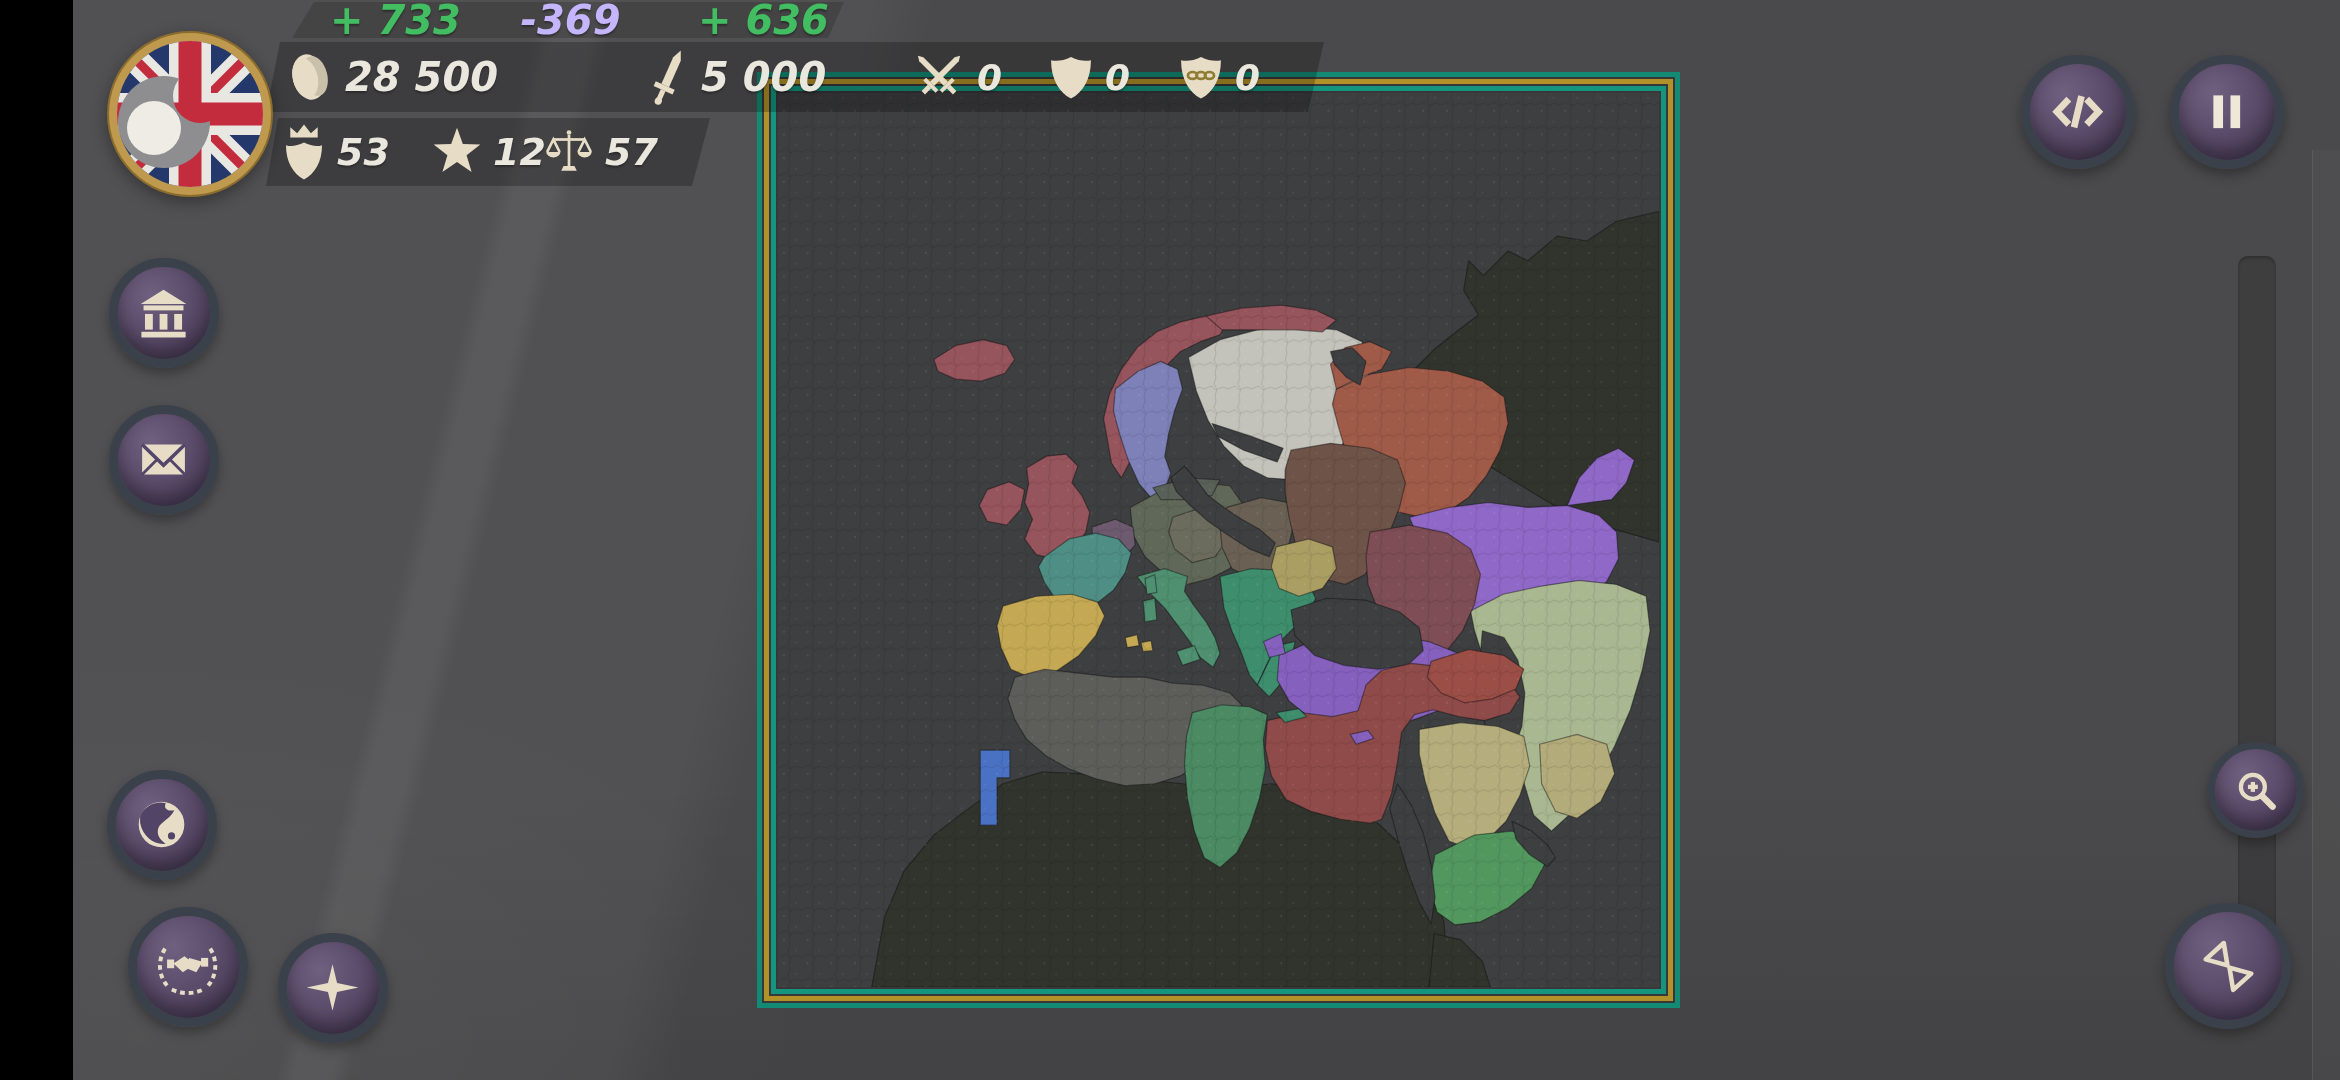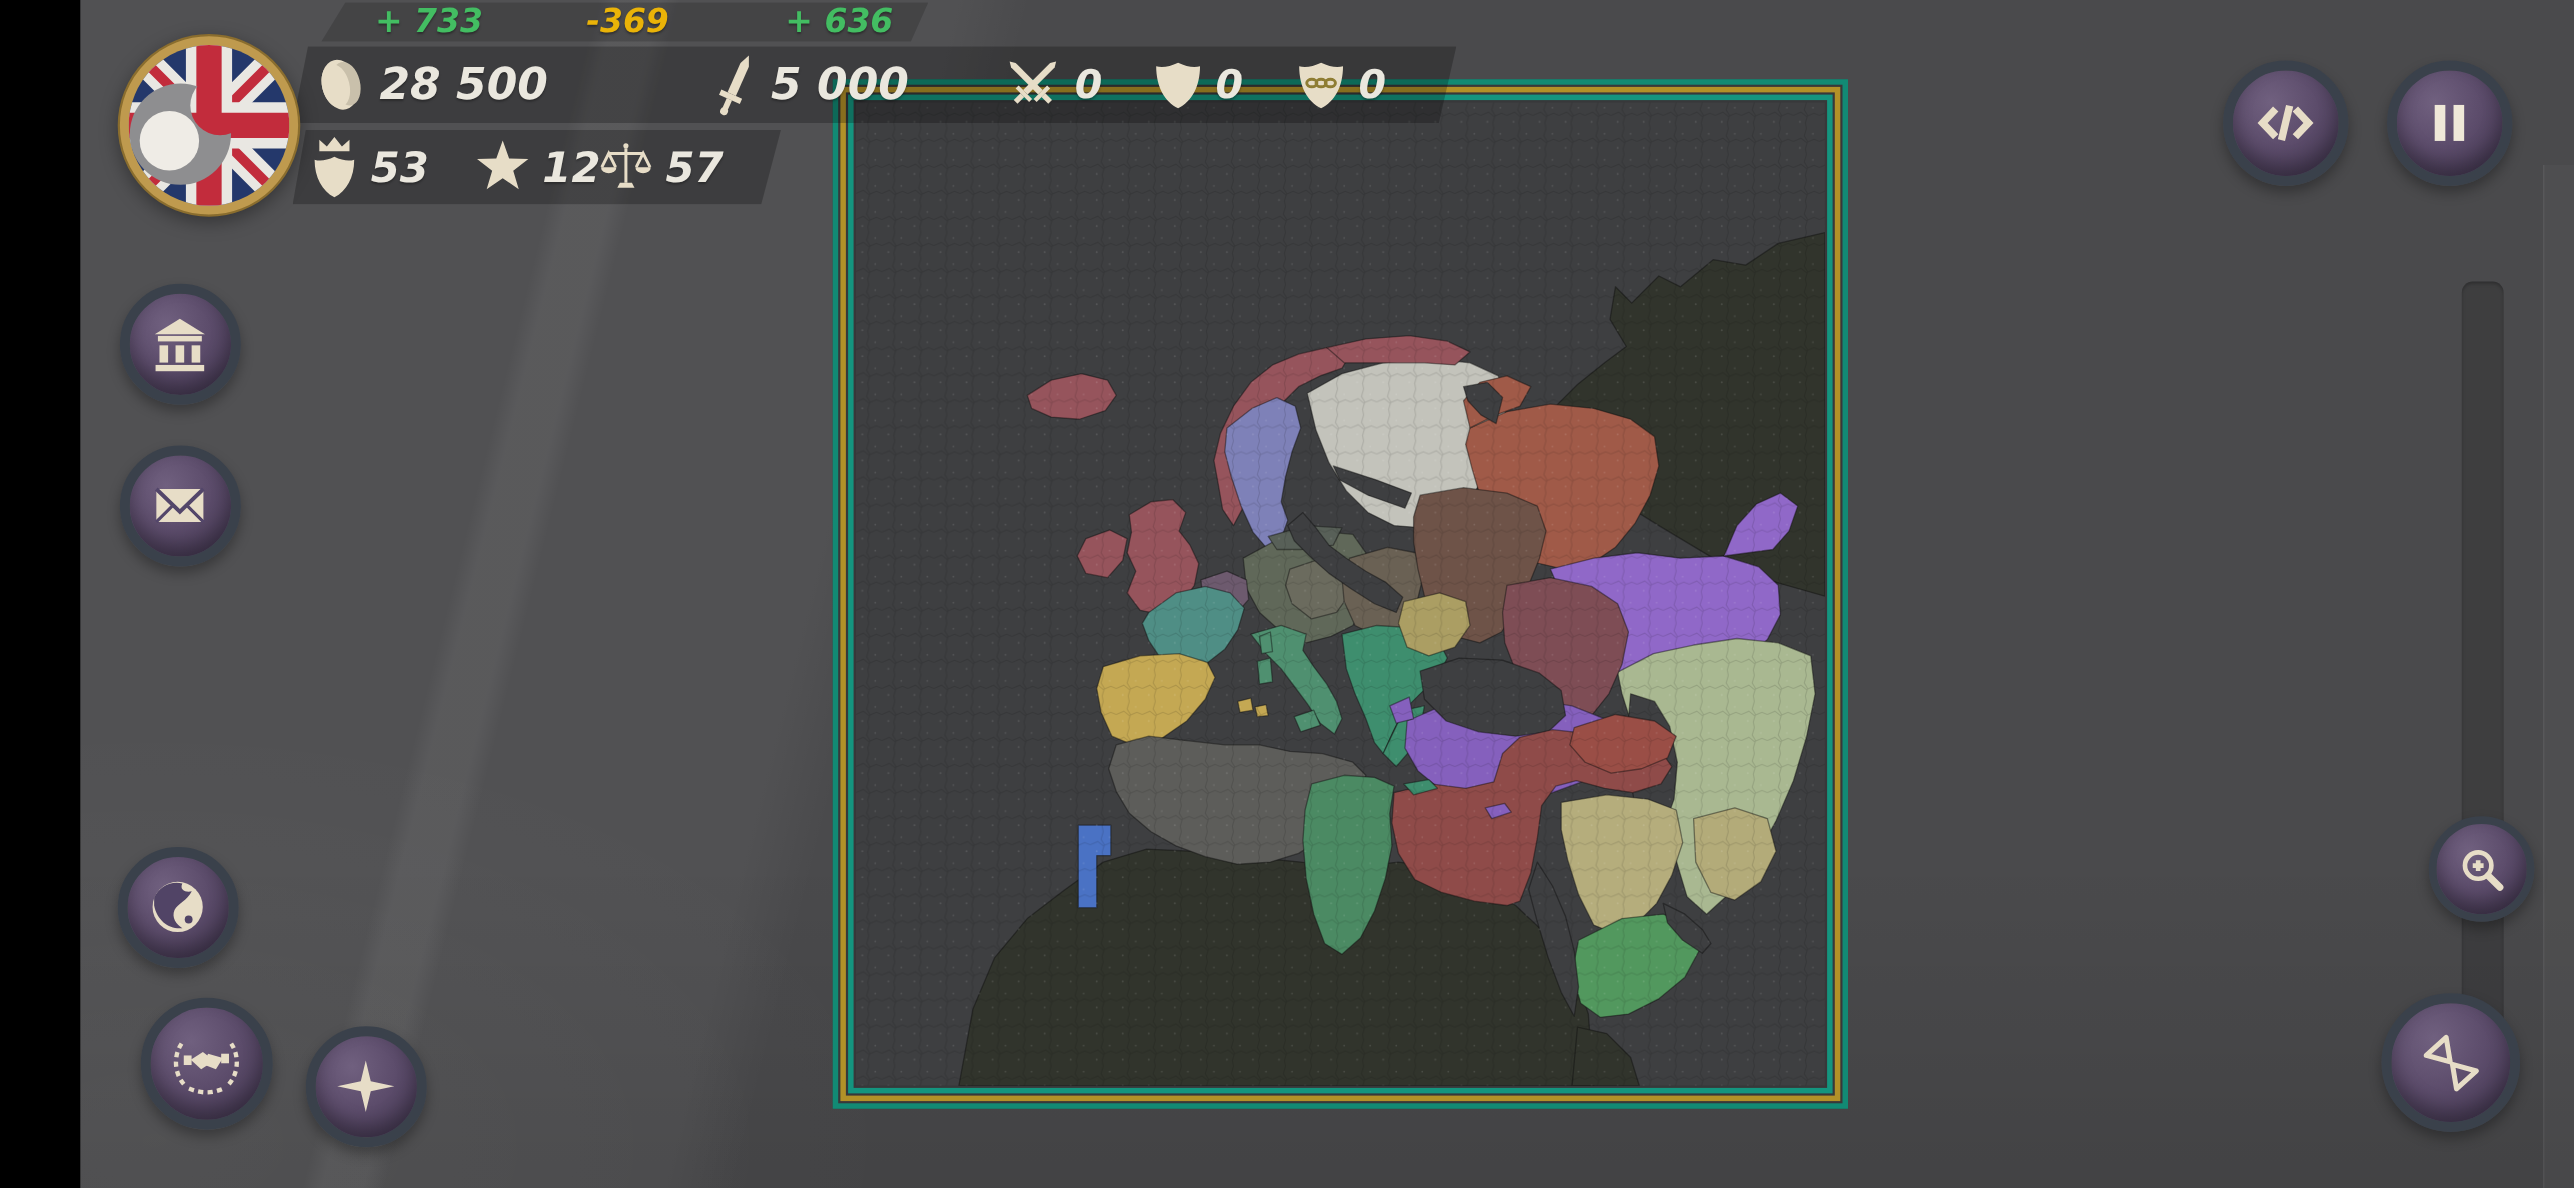--- a/index.html
+++ b/index.html
@@ -23,23 +23,23 @@
   #mapsvg{position:absolute;left:778px;top:93px;width:881px;height:894px;display:block;}
   
   .band{position:absolute;background:rgba(0,0,0,0.24);}
   #band-income{left:292px;top:2px;width:552px;height:36px;background:rgba(0,0,0,0.16);
     clip-path:polygon(22px 0,100% 0,calc(100% - 16px) 100%,0 100%);}
   #band-res{left:266px;top:42px;width:1058px;height:70px;
     clip-path:polygon(14px 0,100% 0,calc(100% - 16px) 100%,0 100%);}
   #band-stats{left:266px;top:118px;width:444px;height:68px;
     clip-path:polygon(12px 0,100% 0,calc(100% - 18px) 100%,0 100%);}
   .hudtxt{position:absolute;font-style:italic;font-weight:600;color:#eae7de;white-space:nowrap;}
-  .inc{top:2px;height:36px;line-height:36px;font-size:30px;text-align:center;
+  .inc{top:2px;height:36px;line-height:36px;font-size:40px;text-align:center;
        text-shadow:0 2px 2px rgba(0,0,0,0.35);}
-  .inc.pos{color:#43bd62;} .inc.neg{color:#eab308;}
+  .inc.pos{color:#43bd62;} .inc.neg{color:#c4b5fd;}
   .res-item,.stat-item{position:absolute;display:flex;align-items:center;gap:11px;}
   .res-item{top:44px;height:66px;} .stat-item{top:120px;height:64px;}
   .res-item span{font-style:italic;font-weight:600;font-size:40px;color:#eae7de;
                  text-shadow:0 2px 2px rgba(0,0,0,0.3);}
   .mil span{font-size:36px;}
   .stat-item span{font-style:italic;font-weight:600;font-size:38px;color:#eae7de;
                  text-shadow:0 2px 2px rgba(0,0,0,0.3);}
   
   .btn{position:absolute;border-radius:50%;border:9px solid #3a414b;box-sizing:border-box;
        display:flex;align-items:center;justify-content:center;cursor:pointer;

